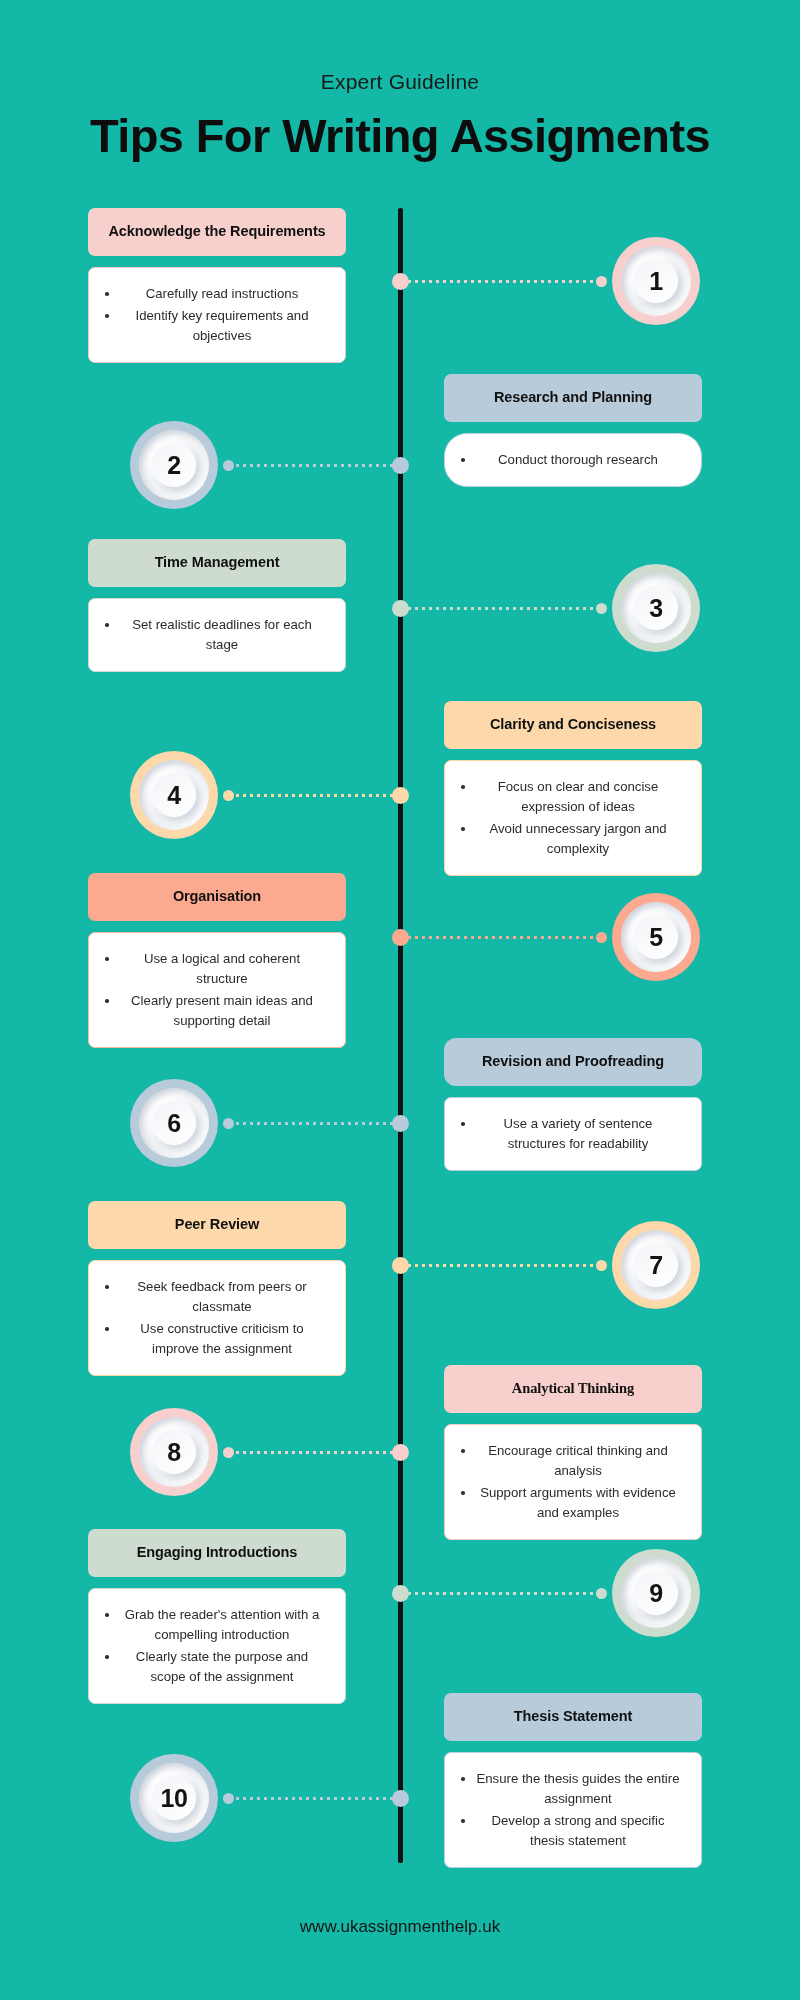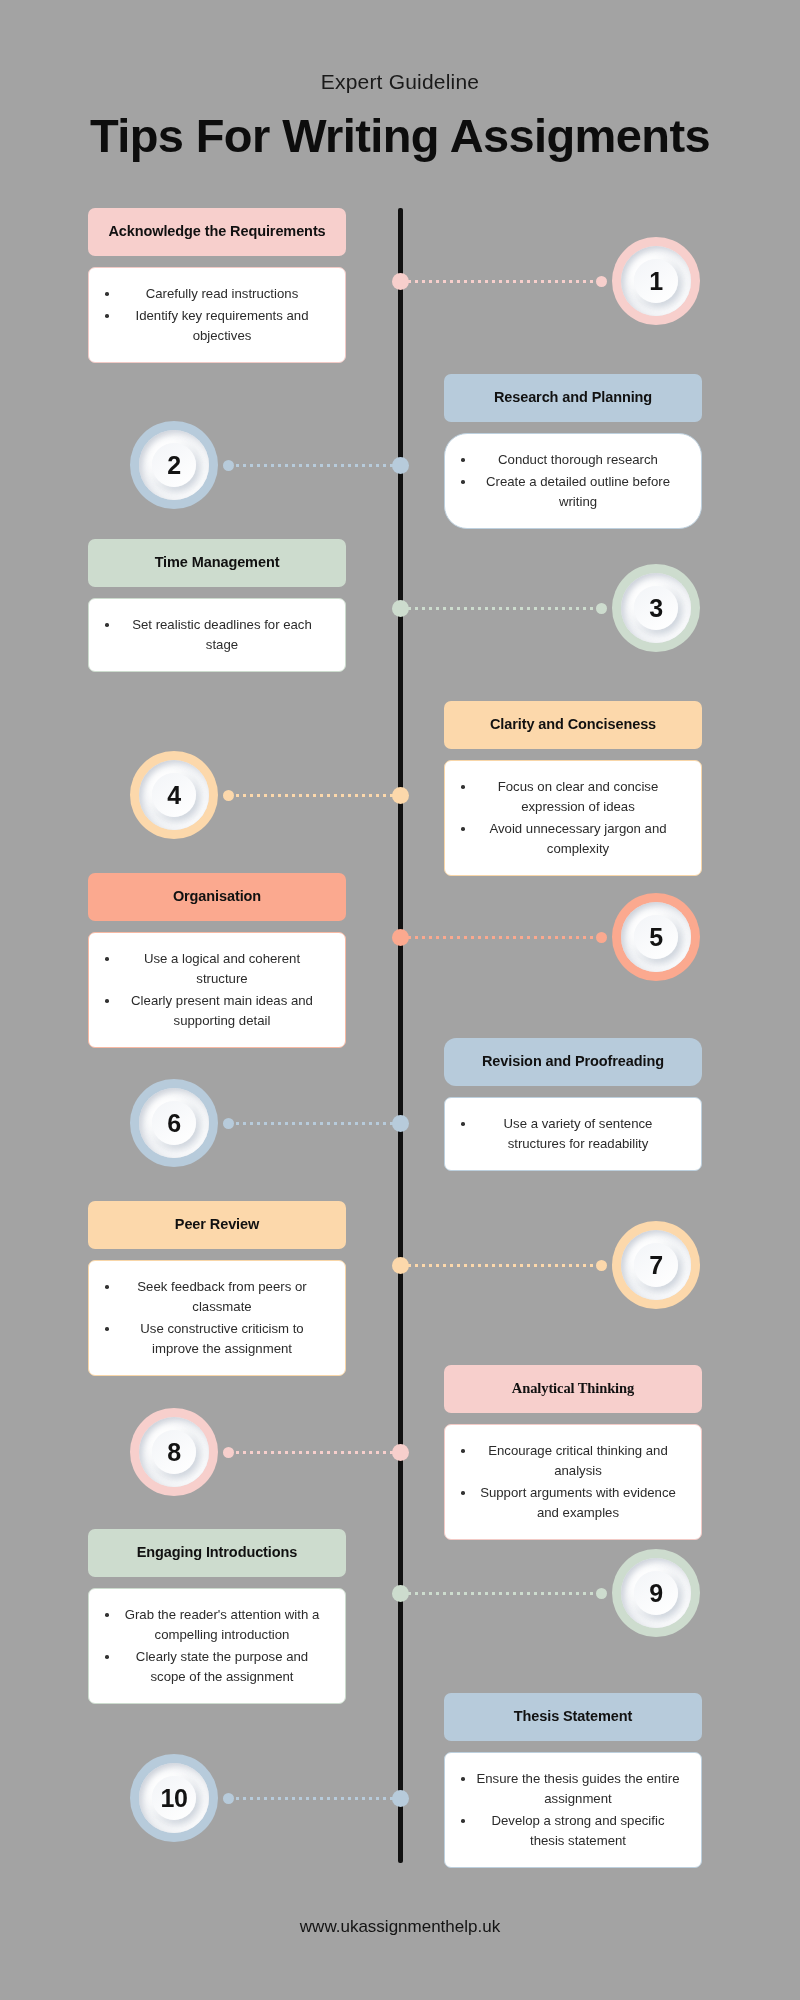--- a/index.html
+++ b/index.html
@@ -8,21 +8,21 @@
     height: 2000px;
     background: #ffffff;
     font-family: "Liberation Sans", sans-serif;
     -webkit-font-smoothing: antialiased;
   }
   #page {
     position: relative;
     width: 800px;
     height: 2000px;
     overflow: hidden;
-    background: #a3a3a3;
+    background: #14b8a6;
   }
 
   
   .header { position: absolute; top: 0; left: 0; width: 800px; text-align: center; }
   .kicker {
     font-size: 21px;
     font-weight: 400;
     color: #1a1a1a;
     letter-spacing: 0.2px;
     margin-top: 70px;
@@ -188,21 +188,20 @@
           <span class="knob"></span>
         </div>
         <div class="spine-knob" style="background: rgb(247, 207, 204); left: 391.5px; top: 272.5px;"></div>
       </div>
       <div class="row" style="top: 0px;">
         <div class="card-col right" style="top: 374px;">
           <div class="card-title" style="background: rgb(183, 203, 219);">Research and Planning</div>
           <div class="card-body" style="border-color: rgb(189, 208, 222); border-radius: 23px;">
             <ul>
               <li>Conduct thorough research</li>
-              <li>Create a detailed outline before writing</li>
             </ul>
           </div>
         </div>
         <div class="badge" style="left: 130px; top: 421px;">
           <div class="ring" style="background: rgb(183, 203, 219);"></div>
           <div class="disc"></div>
           <div class="disc2"></div>
           <div class="num">2</div>
         </div>
         <div class="connector" style="color: rgb(183, 203, 219); top: 459px; left: 223px; width: 171px;">

